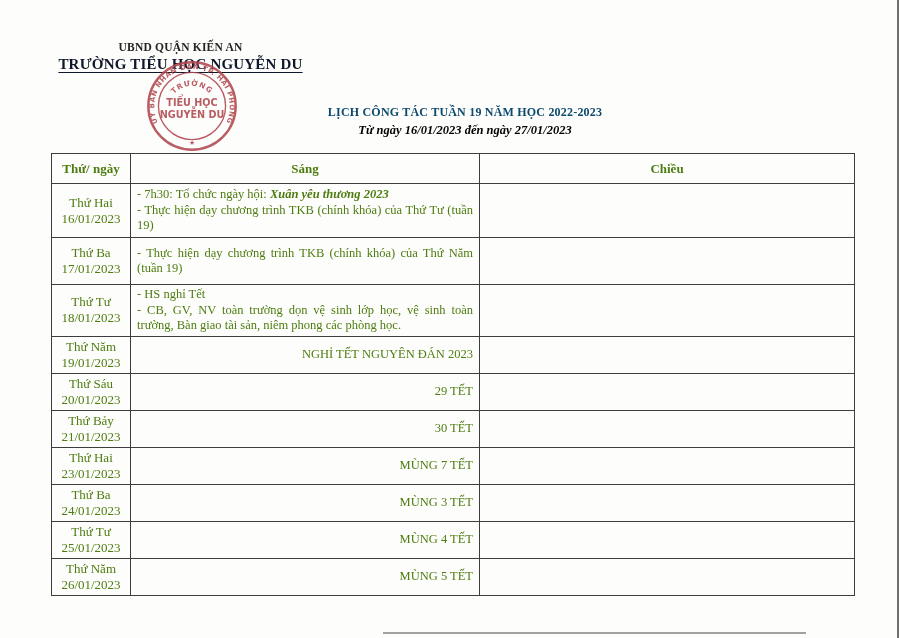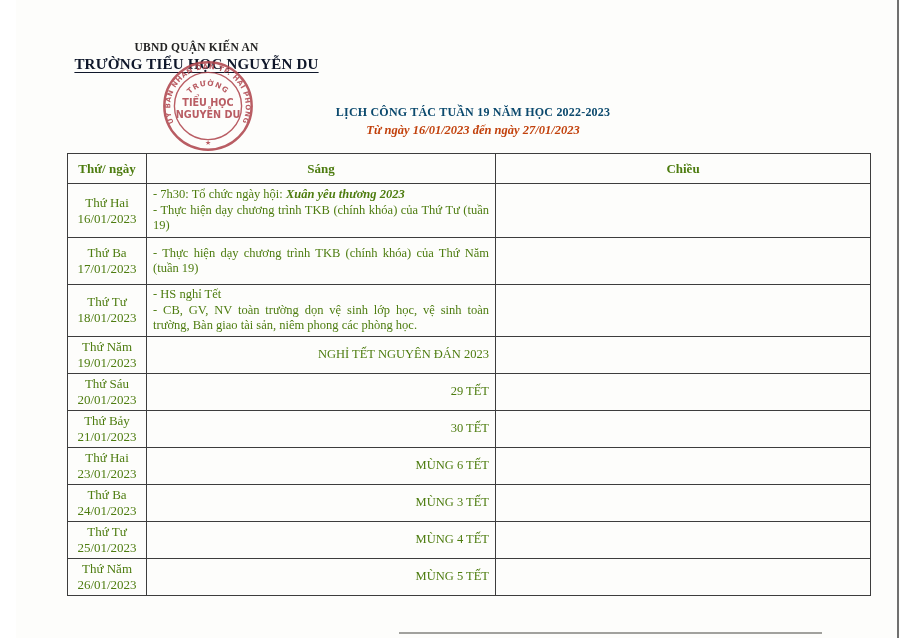--- a/index.html
+++ b/index.html
@@ -7,21 +7,20 @@
     width:900px;height:638px;
     background:#ffffff;
     font-family:"Liberation Serif", serif;
     color:#1b1b1b;
     position:relative;
     overflow:hidden;
   }
   .page{
     position:absolute;inset:0;
     background:#fdfdfb;
-    margin-left:16px;
   }
   
   .letterhead{
     position:absolute;left:58px;top:40px;width:245px;
     text-align:center;line-height:1.25;
   }
   .org-line{
     font-size:11.5px;font-weight:bold;letter-spacing:.2px;
     color:#242424;
   }
@@ -40,21 +39,21 @@
   }
   
   .titleblock{
     position:absolute;left:30px;right:0;top:105px;
     text-align:center;
   }
   .doc-title{
     font-size:12px;font-weight:bold;letter-spacing:.2px;color:#0c4a6e;
   }
   .doc-subtitle{
-    font-size:12.5px;font-weight:bold;font-style:italic;color:#c2410c;
+    font-size:12.5px;font-weight:bold;font-style:italic;color:#000000;
     margin-top:3px;
   }
   
   table.sched{
     position:absolute;left:51px;top:153px;
     width:803px;table-layout:fixed;
     border-collapse:collapse;
     font-size:12.5px;color:#4d7c0f;
   }
   table.sched col.c-day{width:79px;}
@@ -200,21 +199,21 @@
             <div>21/01/2023</div>
           </td>
           <td class="morning center">30 TẾT</td>
           <td class="aft"></td>
         </tr>
         <tr>
           <td class="day">
             <div>Thứ Hai</div>
             <div>23/01/2023</div>
           </td>
-          <td class="morning center">MÙNG 6 TẾT</td>
+          <td class="morning center">MÙNG 7 TẾT</td>
           <td class="aft"></td>
         </tr>
         <tr>
           <td class="day">
             <div>Thứ Ba</div>
             <div>24/01/2023</div>
           </td>
           <td class="morning center">MÙNG 3 TẾT</td>
           <td class="aft"></td>
         </tr>

